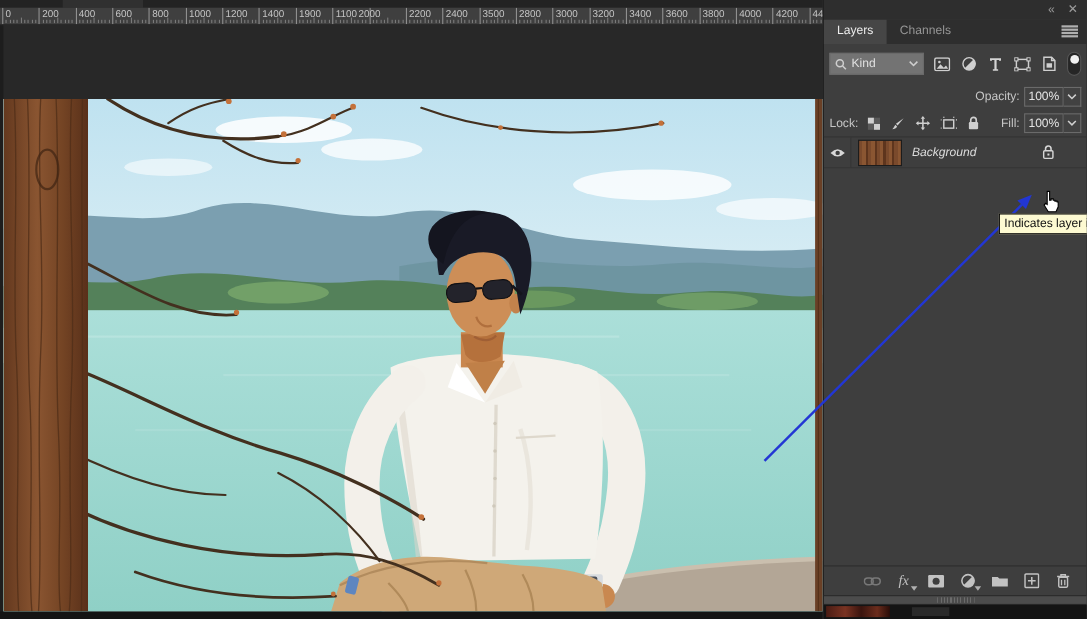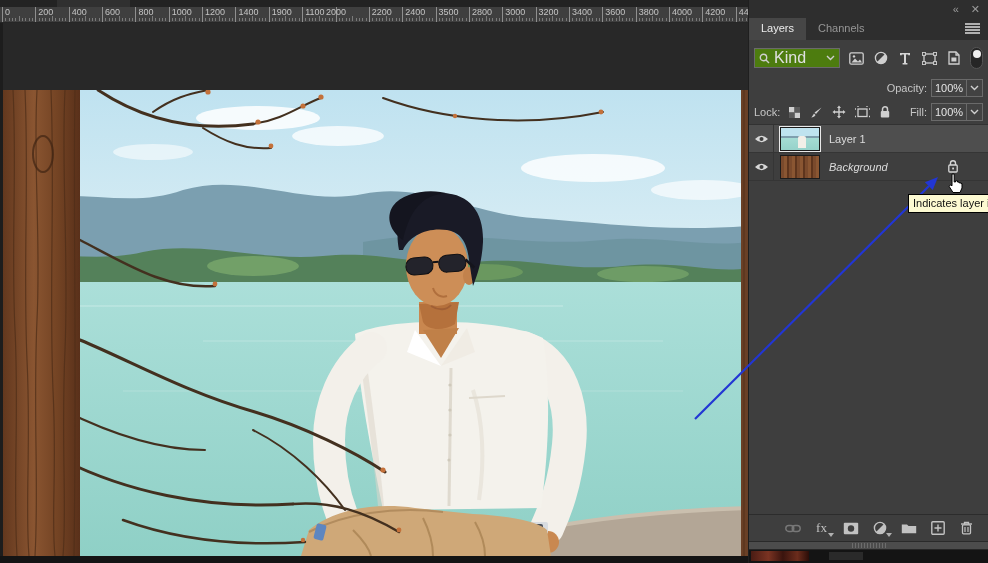--- a/index.html
+++ b/index.html
@@ -28,22 +28,22 @@
            border-left:1px solid #1f1f1f; display:flex; flex-direction:column; color:#d8d8d8; }
   .panel-top { height:18px; background:#2e2e2e; display:flex; justify-content:flex-end; align-items:center; gap:12px; padding-right:8px; }
   .panel-top .glyph { color:#9a9a9a; font-size:11px; line-height:1; cursor:default; }
   .tabbar { height:22px; background:#2e2e2e; display:flex; align-items:stretch; position:relative; }
   .tab { padding:4px 12px 3px; font-size:11px; color:#969696; }
   .tab.active { background:#464646; color:#ececec; }
   .panel-menu { position:absolute; right:8px; top:5px; width:15px; height:11px; display:flex; flex-direction:column; justify-content:space-between; }
   .panel-menu i { display:block; height:1.5px; background:#b0b0b0; }
 
   .filter-row { display:flex; align-items:center; gap:7px; padding:7px 5px 6px 5px; }
-  .kind-select { width:88px; height:20px; border:1px solid #6a6a6a; background:#4d7c0f; display:flex;
-                 align-items:center; gap:4px; padding:0 4px; font-size:16px; color:#e0e0e0;justify-content:space-between; }
+  .kind-select { width:88px; height:20px; border:1px solid #6a6a6a; background:#737373; display:flex;
+                 align-items:center; gap:4px; padding:0 4px; font-size:11px; color:#e0e0e0;justify-content:space-between; }
   .kind-select .spacer { flex:1; }
   .fbtn { width:18px; height:18px; display:flex; align-items:center; justify-content:center; }
   .filter-toggle { margin-left:auto; width:13px; height:22px; border-radius:7px; background:#262626;
                    position:relative; border:1px solid #555; }
   .filter-toggle .dot { position:absolute; left:1.5px; top:1.5px; width:8px; height:8px; border-radius:50%; background:#f0f0f0; }
 
   .blend-row, .lock-row { display:flex; align-items:center; padding:0 5px; height:25px; font-size:11px; color:#c6c6c6; }
   .mode-select { width:128px; height:19px; border:1px solid #6a6a6a; background:#424242; display:flex;
                  align-items:center; padding:0 6px; font-size:11px; color:#e4e4e4; }
   .mode-select .spacer { flex:1; }
@@ -66,21 +66,21 @@
   .thumb.scene-mini::after { content:""; position:absolute; left:17px; top:8px; width:8px; height:12px; background:#f2efe8; border-radius:2px 2px 0 0; }
   .thumb.wood-mini { background:repeating-linear-gradient(90deg,#7a4a2c 0 3px,#8a5632 3px 6px,#5e351d 6px 8px); }
   .layer-name { margin-left:9px; font-size:11px; color:#dcdcdc; }
   .layer-name.italic { font-style:italic; }
   .row-lock { position:absolute; right:29px; top:6px; }
 
   .panel-spacer { flex:1; }
 
   .bottom-bar { height:27px; border-top:1px solid #2c2c2c; display:flex; align-items:center; gap:12px; padding-left:35px; }
   .bbtn { display:flex; align-items:center; justify-content:center; width:17px; height:17px; position:relative; }
-  .fx-label { font-family:"Liberation Serif", serif; font-size:13px; color:#c2c2c2; }
+  .fx-label { font-family:"Liberation Serif", serif; font-style:italic; font-size:13px; color:#c2c2c2; }
   .mini-caret { position:absolute; right:-4px; bottom:0px; width:0; height:0; border-left:3px solid transparent;
                 border-right:3px solid transparent; border-top:4px solid #b0b0b0; }
 
   .resize-bar { height:9px; background:#4c4c4c; border-top:1px solid #2a2a2a; border-bottom:1px solid #262626;
                 display:flex; align-items:center; justify-content:center; }
   .grip { width:34px; height:5px; background:repeating-linear-gradient(90deg,#6c6c6c 0 1px,transparent 1px 3px); }
   .under-strip { height:13px; background:#141414; position:relative; }
   .under-frag { position:absolute; left:2px; top:1px; width:58px; height:10px;
                 background:linear-gradient(90deg,#4a1c14,#7a3322 30%,#3a140e 55%,#6b2c1c 80%,#2a0d08); }
   .under-frag2 { position:absolute; left:80px; top:2px; width:34px; height:8px; background:#383838; opacity:.6; }
@@ -604,30 +604,20 @@
       <span class="label-right">Fill:</span>
       <div class="num-field">100%</div>
       <div class="num-drop">
         <svg width="9" height="6" viewBox="0 0 9 6">
             <path d="M1 1 L4.5 4.5 L8 1" fill="none" stroke="#cfcfcf" stroke-width="1.4"></path>
           </svg>
       </div>
     </div>
 
     <div class="layers-list">
-      <div class="layer-row selected">
-        <div class="eye-cell">
-          <svg width="15" height="10" viewBox="0 0 15 10">
-              <path d="M1 5 Q7.5 -1.5 14 5 Q7.5 11.5 1 5 Z" fill="#d8d8d8"></path>
-              <circle cx="7.5" cy="5" r="2" fill="#3e3e3e"></circle>
-            </svg>
-        </div>
-        <div class="thumb scene-mini selected-frame"></div>
-        <span class="layer-name">Layer 1</span>
-      </div>
       <div class="layer-row">
         <div class="eye-cell">
           <svg width="15" height="10" viewBox="0 0 15 10">
               <path d="M1 5 Q7.5 -1.5 14 5 Q7.5 11.5 1 5 Z" fill="#d8d8d8"></path>
               <circle cx="7.5" cy="5" r="2" fill="#3e3e3e"></circle>
             </svg>
         </div>
         <div class="thumb wood-mini"></div>
         <span class="layer-name italic">Background</span>
         <span class="row-lock">

